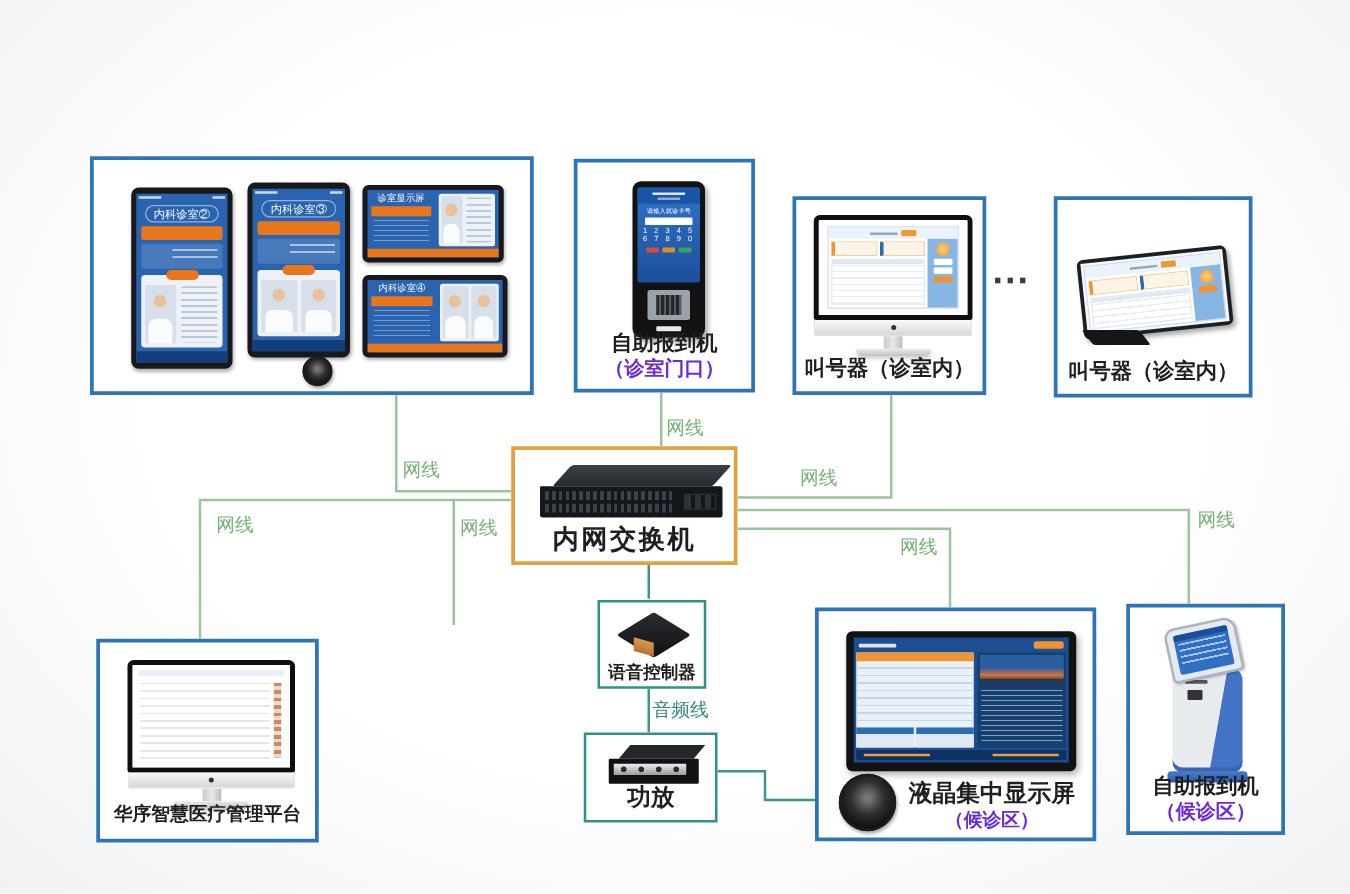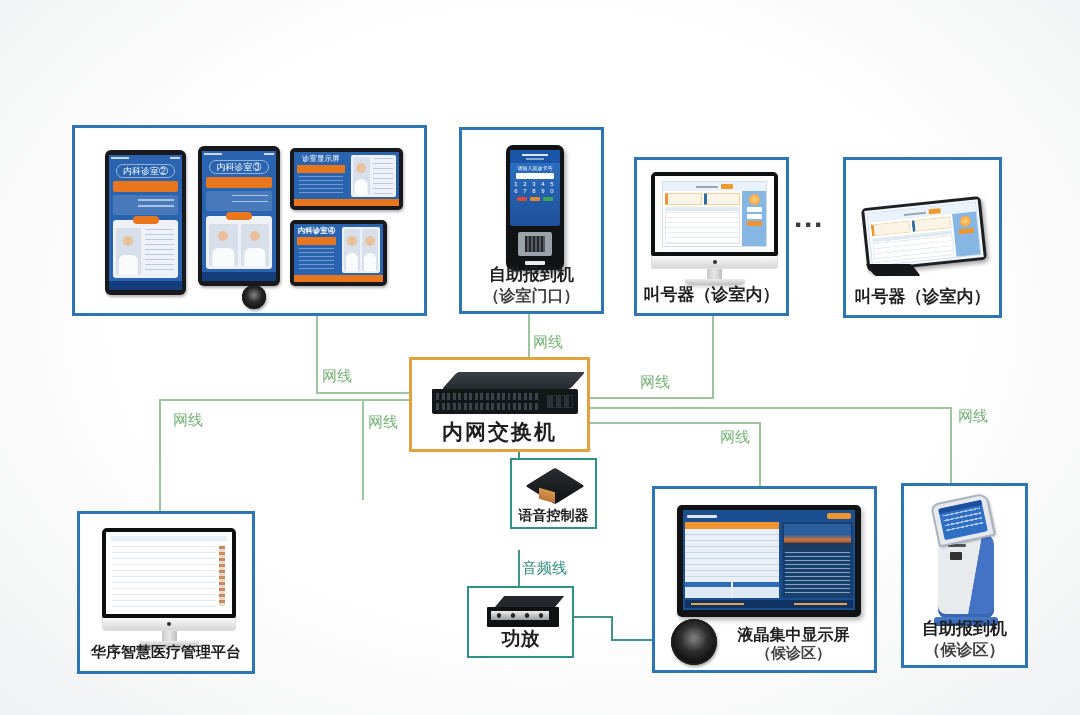--- a/index.html
+++ b/index.html
@@ -19,27 +19,27 @@
   .b-orange { border:3px solid #e2a23d; }
   .b-teal { border:2px solid #2f9188; }
 
   #clinic { left:72px; top:125px; width:355px; height:191px; }
   #checkin-door { left:459px; top:127px; width:145px; height:187px; }
   #caller-a { left:634px; top:157px; width:155px; height:159px; }
   #caller-b { left:843px; top:157px; width:159px; height:161px; }
   #switch { left:409px; top:357px; width:181px; height:95px; }
   #platform { left:77px; top:511px; width:178px; height:163px; }
   #nurse { left:283px; top:500px; width:170px; height:173px; }
-  #voice { left:478px; top:458px; width:87px; height:71px;margin-left:32px; }
+  #voice { left:478px; top:480px; width:87px; height:71px; }
   #amp { left:467px; top:586px; width:107px; height:72px; }
   #lcd { left:652px; top:486px; width:225px; height:187px; }
   #kiosk-box { left:901px; top:483px; width:127px; height:185px; }
 
   .nlabel { position:absolute; left:0; right:0; text-align:center; font-weight:bold; color:#1f1f1f; line-height:1.2; }
-  .nlabel .l2 { display:block; color:#404040; }
+  .nlabel .l2 { display:block; color:#6d28d9; }
 
   
   .speaker { display:inline-block; border-radius:50%;
      background:radial-gradient(circle at 50% 42%, #777 6%, #2e2e2e 38%, #0b0b0b 75%);
      box-shadow:inset 0 0 0 2px #1d1d1d, 1px 2px 3px rgba(0,0,0,.35); }
   .sp-sm { width:24px; height:24px; vertical-align:middle; margin-left:8px; }
   .sp-lg { position:absolute; left:16px; top:130px; width:46px; height:46px; }
 
   
   .ptab { position:absolute; background:#17191c; border-radius:6px; padding:5px 4px; box-shadow:1px 2px 3px rgba(0,0,0,.3); }
@@ -59,21 +59,21 @@
   .ph-card .tag { position:absolute; top:-4px; left:50%; transform:translateX(-50%); width:26px; height:8px; background:#e8761c; border-radius:4px; }
   .doc { flex:1; background:#d7e0ea; border-radius:2px; position:relative; overflow:hidden; }
   .doc::before { content:""; position:absolute; left:50%; top:16%; width:10px; height:10px; margin-left:-5px; border-radius:50%; background:#e9c29b; }
   .doc::after { content:""; position:absolute; left:50%; bottom:0; width:75%; height:42%; transform:translateX(-50%); border-radius:6px 6px 0 0; background:#fafbfc; }
   .txtlines { flex:1.2; background:repeating-linear-gradient(180deg, #b9c9dd 0 1.5px, transparent 1.5px 5px); border-radius:2px; margin:1px; }
   .ph-foot { height:9px; background:#143d7e; }
 
   
   .ltab { position:absolute; background:#17191c; border-radius:5px; padding:4px; box-shadow:1px 2px 3px rgba(0,0,0,.3); }
   .ls-a { left:215px; top:20px; width:113px; height:62px; }
-  .ls-b { left:215px; top:92px; width:97px; height:66px;font-weight:bold; }
+  .ls-b { left:215px; top:92px; width:116px; height:66px; }
   .lscreen { width:100%; height:100%; background:#2a64b0; position:relative; overflow:hidden; display:flex; padding-bottom:8px; }
   .lleft { flex:1.15; padding:2px 3px 0; display:flex; flex-direction:column; gap:2px; }
   .l-title { color:#fff; font-size:7.5px; line-height:9px; text-align:center; white-space:nowrap; }
   .l-orange { height:8px; background:#e8761c; border-radius:1px; }
   .l-rows { flex:1; background:repeating-linear-gradient(180deg, rgba(255,255,255,.35) 0 1px, transparent 1px 4px); margin:1px 2px 2px; }
   .lright { flex:1; margin:3px 3px 1px; background:#eef2f6; border-radius:2px; display:flex; gap:2px; padding:2px; }
   .lfoot { position:absolute; left:0; right:0; bottom:0; height:7px; background:#e8761c; }
 
   
   .cmach { position:absolute; left:44px; top:15px; width:58px; height:125px; background:#101214; border-radius:7px; padding:5px 4px; box-shadow:2px 3px 4px rgba(0,0,0,.35); }
@@ -470,21 +470,21 @@
           </div>
         </div>
         <div class="tv-bot">
             <i></i>
             <i></i>
           </div>
       </div>
     </div>
     <span class="speaker sp-lg"></span>
     <div class="nlabel">
-      <span style="font-size:16px;">液晶集中显示屏</span>
+      <span style="font-size:19px;">液晶集中显示屏</span>
       <span class="l2" style="font-size:15px;">（候诊区）</span>
     </div>
   </div>
 
   <div class="node b-blue" id="kiosk-box">
     <div class="kioskdev">
       <div class="kd-body"></div>
       <div class="kd-base"></div>
       <div class="kd-head">
         <div class="kd-scr"></div>

